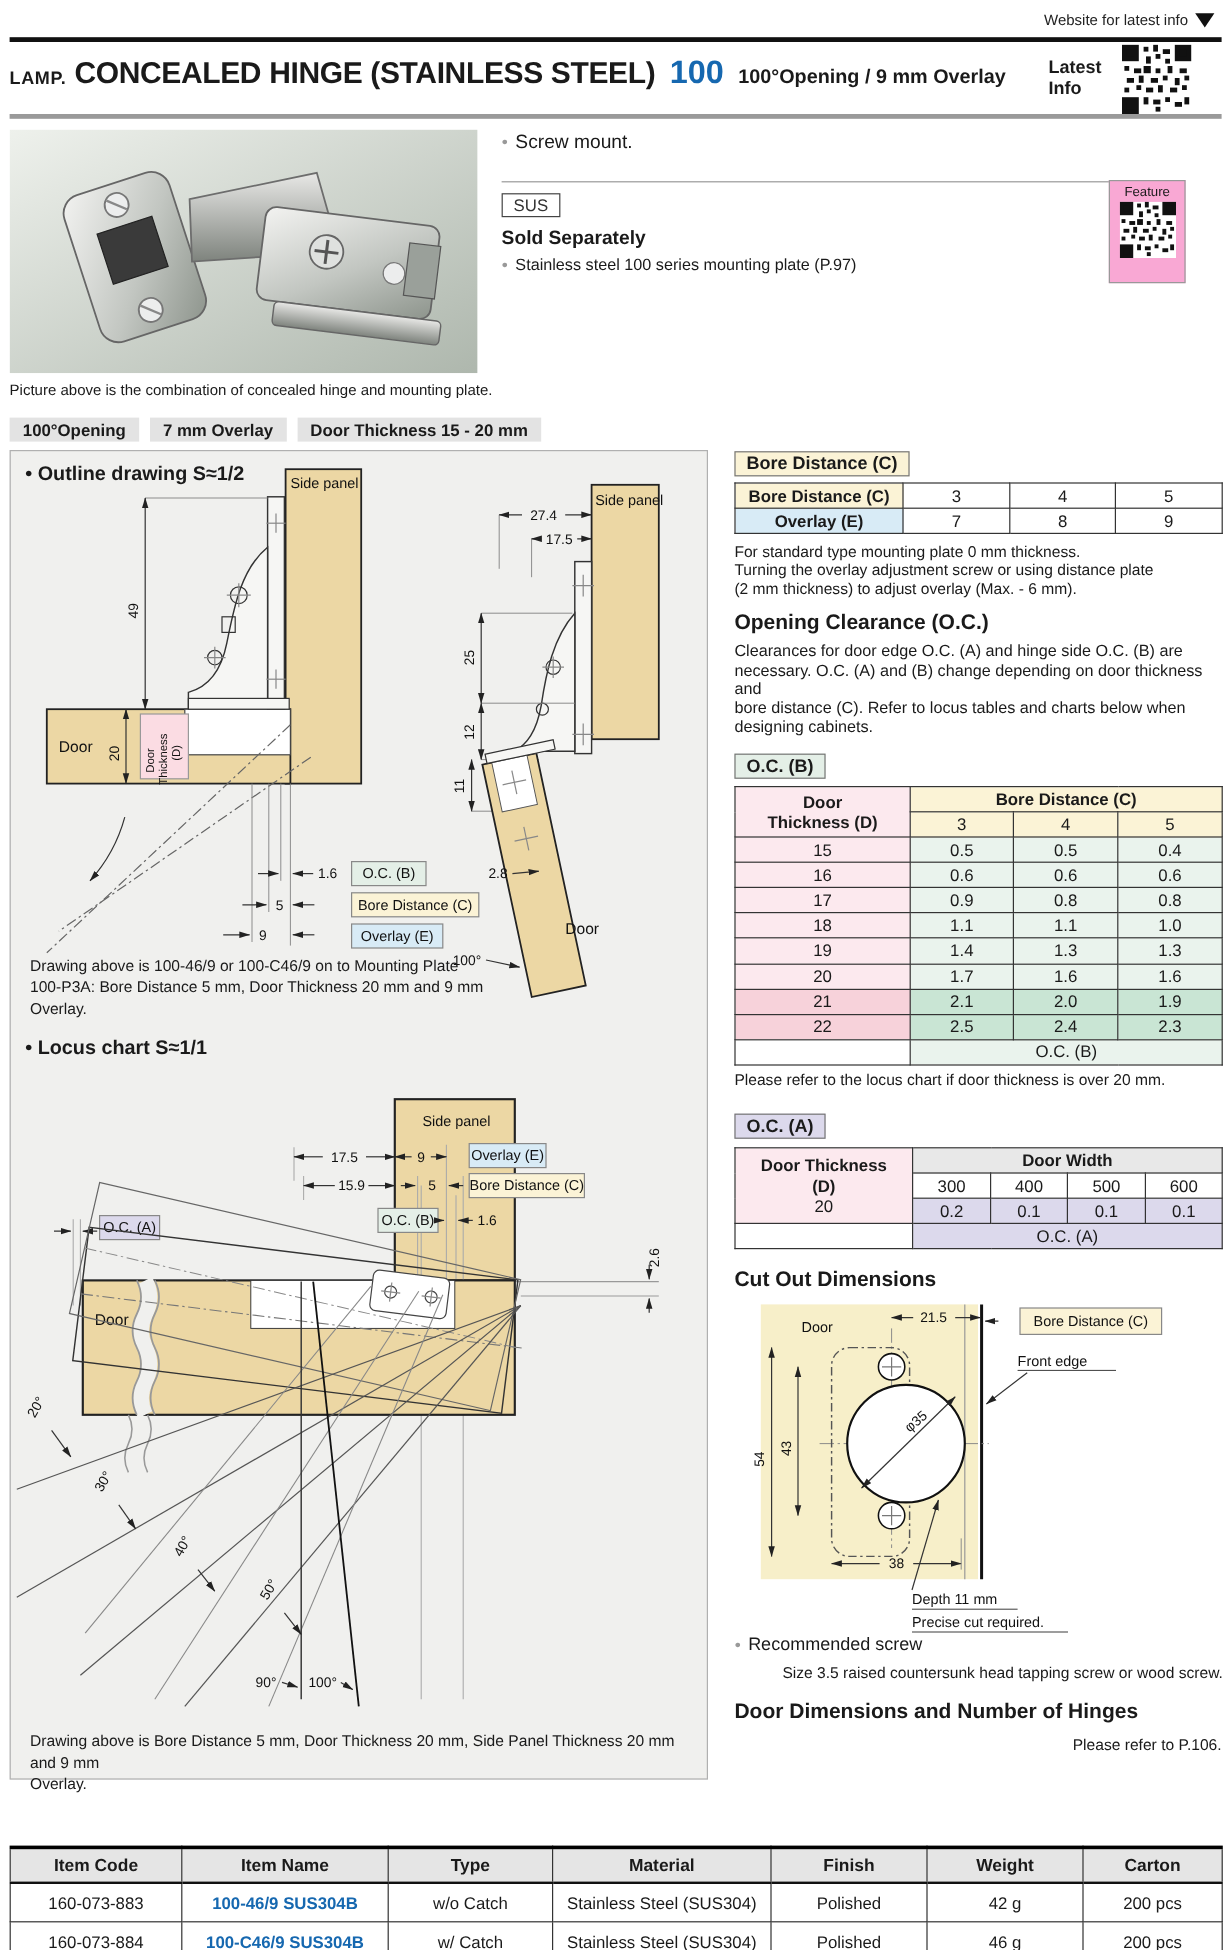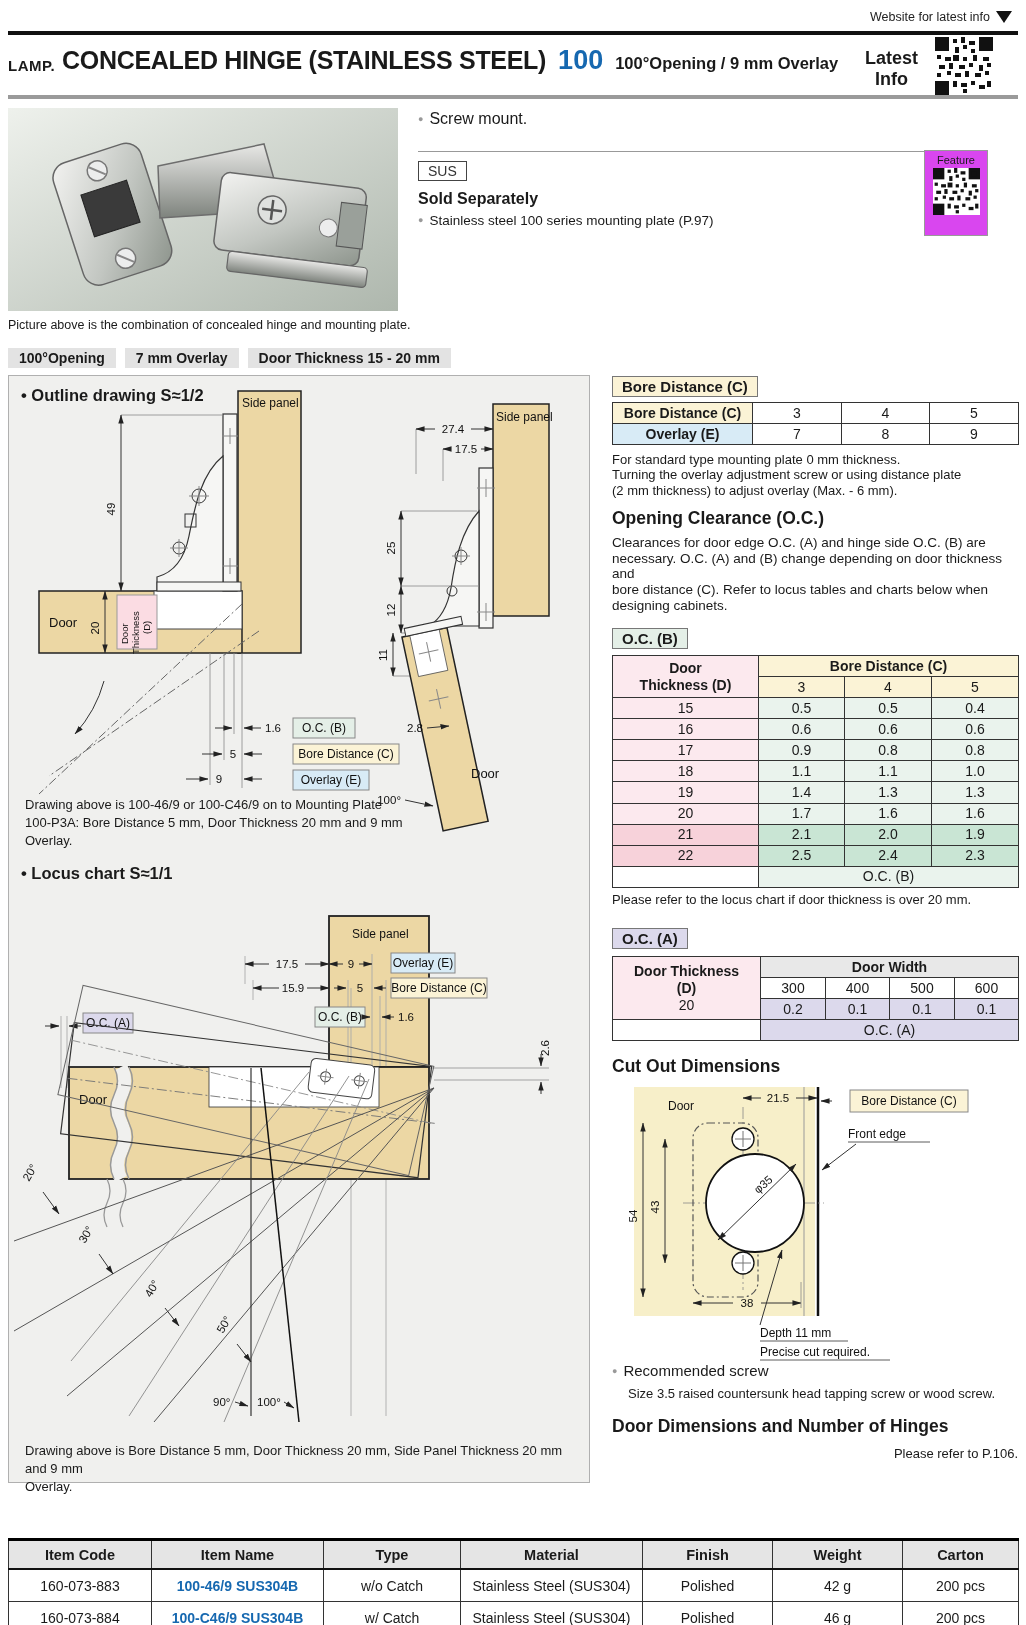--- a/index.html
+++ b/index.html
@@ -9,30 +9,30 @@
   
   .web-note{font-size:12.5px;color:#222;display:flex;align-items:center;gap:6px;}
   .tri{width:0;height:0;border-left:8px solid transparent;border-right:8px solid transparent;border-top:12px solid #111;}
   .rule-black{background:#111;height:4px;}
   .rule-gray{background:#9a9a9a;height:4px;}
   .brand{font-weight:bold;font-size:15px;letter-spacing:.5px;}
   .title-row{display:flex;align-items:baseline;gap:12px;white-space:nowrap;}
   .title-main{font-size:25px;font-weight:bold;letter-spacing:-.3px;}
   .title-model{font-size:27px;font-weight:bold;color:#1668b0;}
   .title-sub{font-size:16.5px;font-weight:bold;}
-  .latest{font-size:18px;font-weight:bold;text-align:center;line-height:1.15;}
+  .latest{font-size:15px;font-weight:bold;text-align:left;line-height:1.15;}
   
   .photo-caption{font-size:12.5px;}
   .bullet{color:#999;font-size:9px;vertical-align:2px;margin-right:6px;}
   .screw{font-size:16px;}
   .hline{background:#999;height:1px;}
   .sus-box{display:inline-block;border:1.5px solid #444;padding:1px 9px;font-size:14px;color:#333;}
   .sold-title{font-size:16px;font-weight:bold;}
   .sold-item{font-size:13.5px;}
-  .feature-box{border:1px solid #999;background:#d946ef;width:62px;height:84px;text-align:center;}
+  .feature-box{border:1px solid #999;background:#f9a8d4;width:62px;height:84px;text-align:center;}
   .feature-box .flabel{font-size:11px;margin-top:3px;}
   
   .tags{display:flex;gap:9px;}
   .chip{background:#e3e3e3;font-size:14px;font-weight:bold;padding:2px 11px;white-space:nowrap;}
   
   .panel{background:#f0f0ee;border:1px solid #b0b0b0;}
   .draw-title{font-size:16.5px;font-weight:bold;}
   .draw-cap{font-size:13px;line-height:1.38;}
   
   .tag-box{display:inline-block;border:1px solid #777;font-size:15px;font-weight:bold;padding:1px 9px;}
@@ -671,21 +671,21 @@
     <text class="lbl" x="152" y="255">Depth 11 mm</text>
     <line x1="152" y1="259" x2="240" y2="259" stroke="#333" stroke-width="0.8"></line>
     <text class="lbl" x="152" y="274">Precise cut required.</text>
     <line x1="152" y1="278" x2="282" y2="278" stroke="#333" stroke-width="0.8"></line>
   </g>
 </svg>
 
 <div class="abs" style="left:612px;top:1362px;font-size:15px;">
   <span class="bullet">●</span><span>Recommended screw</span>
 </div>
-<div class="abs note" style="left:628px;top:1386px;text-align:right;">Size 3.5 raised countersunk head tapping screw or wood screw.</div>
+<div class="abs note" style="left:652px;top:1386px;text-align:right;">Size 3.5 raised countersunk head tapping screw or wood screw.</div>
 <div class="abs h2" style="left:612px;top:1416px;">Door Dimensions and Number of Hinges</div>
 <div class="abs note" style="right:8px;top:1446px;">Please refer to P.106.</div>
 
 <table class="items abs" style="left:8px;top:1538px;">
   <colgroup>
     <col style="width:143px">
       <col style="width:172px">
       <col style="width:137px">
       <col style="width:182px">
     <col style="width:130px">

